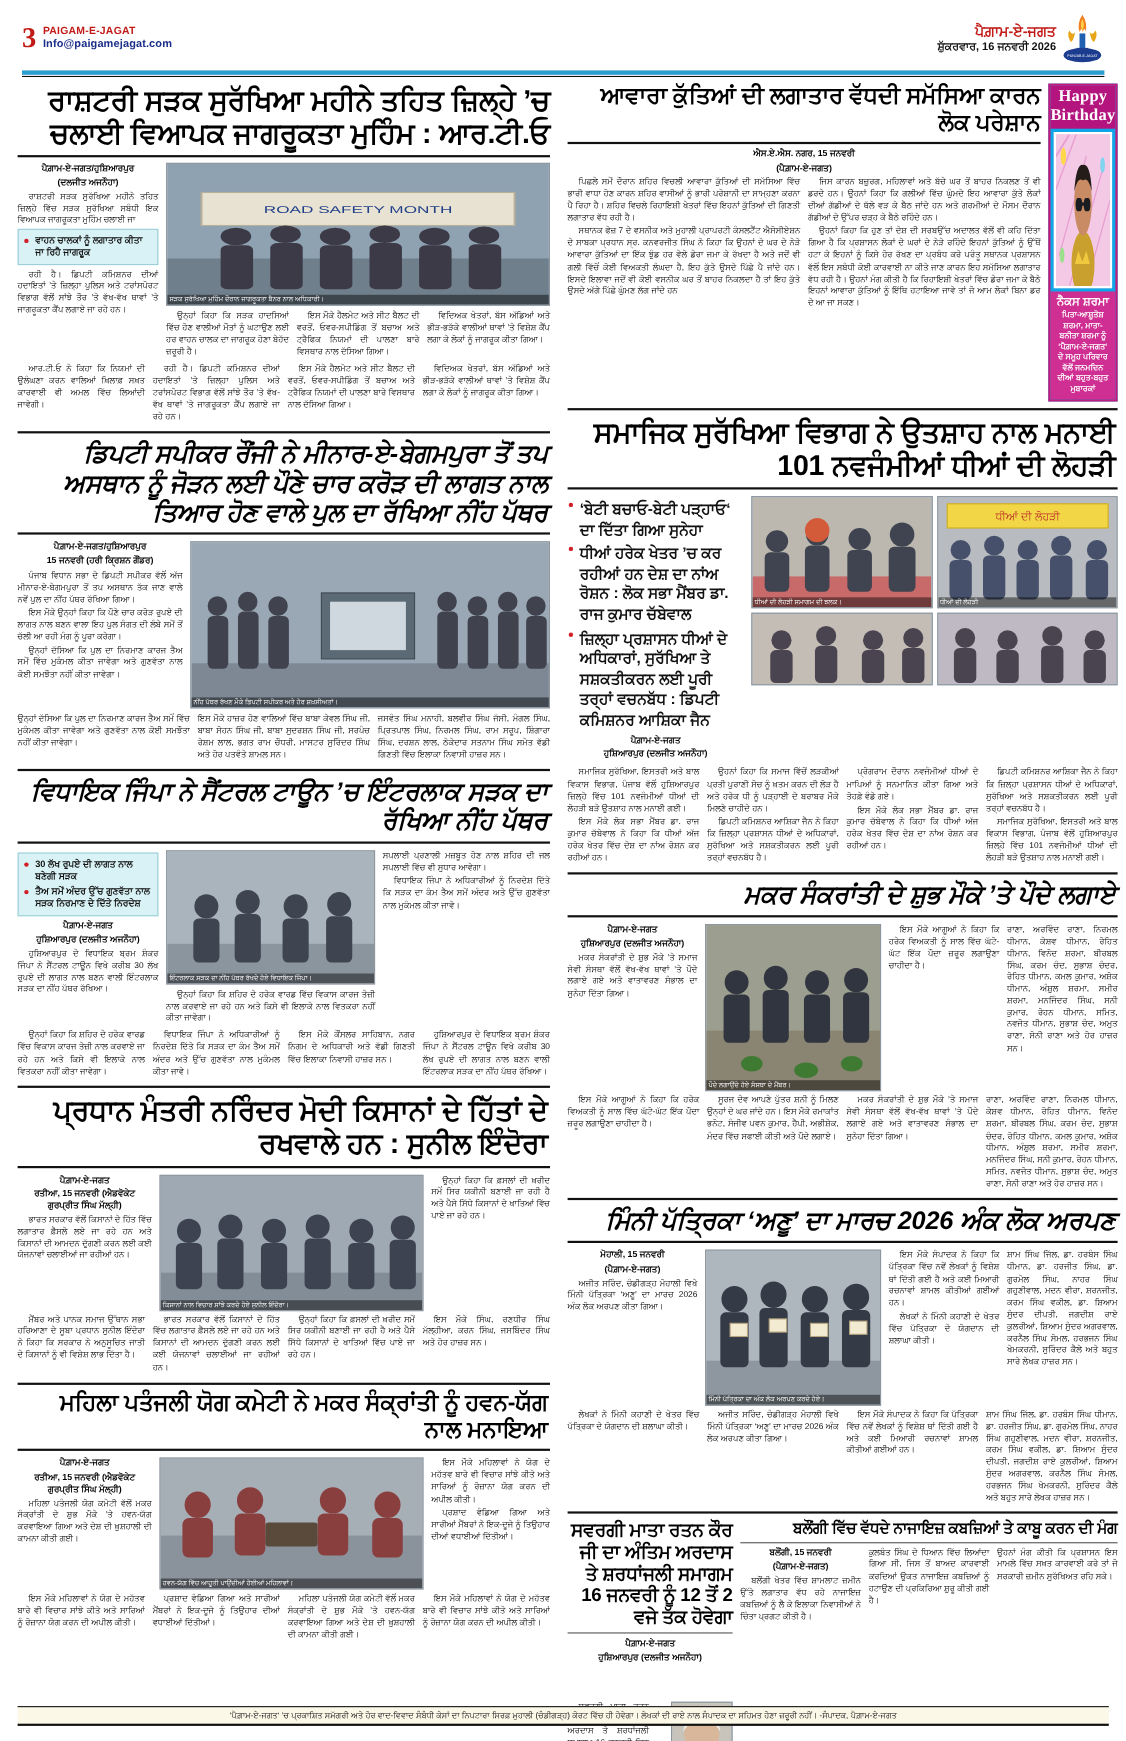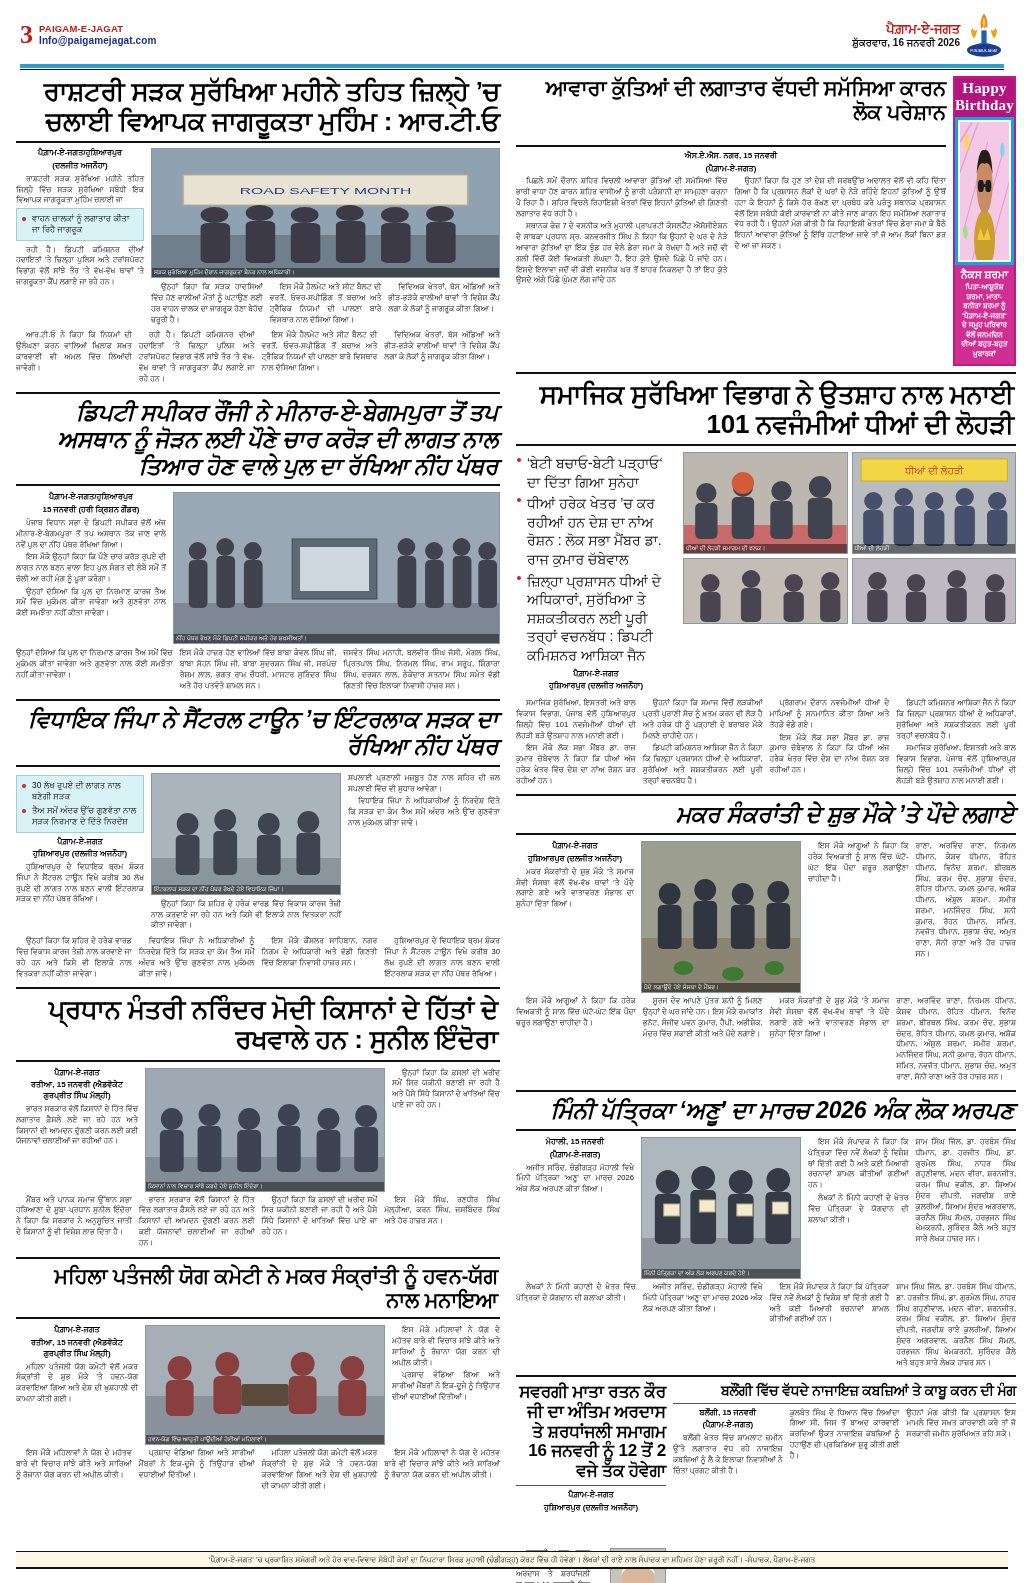--- a/index.html
+++ b/index.html
@@ -81,21 +81,21 @@
 
   
   .bullets{
     background:#d9f2f6;border:1px solid #9ccfd8;
     padding:4px 5px 4px 4px;margin:2px 0 4px 0;
   }
   .bullets.plain{background:#fff;border:none;padding:0;}
   .bullets ul{margin:0;padding:0;list-style:none;}
   .bullets li{
     position:relative;padding-left:11px;margin-bottom:3px;
-    font-size:8.4px;font-weight:normal;line-height:1.33;color:#111;
+    font-size:8.4px;font-weight:bold;line-height:1.33;color:#111;
   }
   .bullets li:last-child{margin-bottom:0;}
   .bullets li:before{
     content:"";position:absolute;left:1px;top:4px;
     width:4px;height:4px;border-radius:50%;background:#d01f26;
   }
   .bul-red li{font-size:14px;}
 
   
   .ph{position:relative;overflow:hidden;background:#b9c2ca;border:1px solid #8d969e;}
@@ -455,29 +455,30 @@
       </div>
 
     </div>
 
     <div class="sep-v"></div>
 
     <div class="col-right">
 
       <div style="display:flex;gap:7px;">
         <div style="flex:1 1 auto;min-width:0;">
-          <div class="hl hl-md" style="border-bottom:2px solid #111;padding-bottom:20px;">ਆਵਾਰਾ ਕੁੱਤਿਆਂ ਦੀ ਲਗਾਤਾਰ ਵੱਧਦੀ ਸਮੱਸਿਆ ਕਾਰਨ ਲੋਕ ਪਰੇਸ਼ਾਨ</div>
+          <div class="hl hl-md" style="border-bottom:2px solid #111;padding-bottom:4px;">ਆਵਾਰਾ ਕੁੱਤਿਆਂ ਦੀ ਲਗਾਤਾਰ ਵੱਧਦੀ ਸਮੱਸਿਆ ਕਾਰਨ ਲੋਕ ਪਰੇਸ਼ਾਨ</div>
           <div class="dline" style="margin-top:4px;">ਐਸ.ਏ.ਐਸ. ਨਗਰ, 15 ਜਨਵਰੀ</div>
           <div class="dline sub">(ਪੈਗ਼ਾਮ-ਏ-ਜਗਤ)</div>
           <div class="tcols">
             <div class="tcol art">
               <p>ਪਿਛਲੇ ਸਮੇਂ ਦੌਰਾਨ ਸ਼ਹਿਰ ਵਿਚਲੀ ਆਵਾਰਾ ਕੁੱਤਿਆਂ ਦੀ ਸਮੱਸਿਆ ਵਿੱਚ ਭਾਰੀ ਵਾਧਾ ਹੋਣ ਕਾਰਨ ਸ਼ਹਿਰ ਵਾਸੀਆਂ ਨੂੰ ਭਾਰੀ ਪਰੇਸ਼ਾਨੀ ਦਾ ਸਾਮ੍ਹਣਾ ਕਰਨਾ ਪੈ ਰਿਹਾ ਹੈ। ਸ਼ਹਿਰ ਵਿਚਲੇ ਰਿਹਾਇਸ਼ੀ ਖੇਤਰਾਂ ਵਿੱਚ ਇਹਨਾਂ ਕੁੱਤਿਆਂ ਦੀ ਗਿਣਤੀ ਲਗਾਤਾਰ ਵੱਧ ਰਹੀ ਹੈ।</p>
               <p>ਸਥਾਨਕ ਫੇਜ਼ 7 ਦੇ ਵਸਨੀਕ ਅਤੇ ਮੁਹਾਲੀ ਪ੍ਰਾਪਰਟੀ ਕੰਸਲਟੈਂਟ ਐਸੋਸੀਏਸ਼ਨ ਦੇ ਸਾਬਕਾ ਪ੍ਰਧਾਨ ਸ੍ਰ. ਕਨਵਰਜੀਤ ਸਿੰਘ ਨੇ ਕਿਹਾ ਕਿ ਉਹਨਾਂ ਦੇ ਘਰ ਦੇ ਨੇੜੇ ਆਵਾਰਾ ਕੁੱਤਿਆਂ ਦਾ ਇੱਕ ਝੁੰਡ ਹਰ ਵੇਲੇ ਡੇਰਾ ਜਮਾ ਕੇ ਰੱਖਦਾ ਹੈ ਅਤੇ ਜਦੋਂ ਵੀ ਗਲੀ ਵਿੱਚੋਂ ਕੋਈ ਵਿਅਕਤੀ ਲੰਘਦਾ ਹੈ, ਇਹ ਕੁੱਤੇ ਉਸਦੇ ਪਿੱਛੇ ਪੈ ਜਾਂਦੇ ਹਨ। ਇਸਦੇ ਇਲਾਵਾ ਜਦੋਂ ਵੀ ਕੋਈ ਵਸਨੀਕ ਘਰ ਤੋਂ ਬਾਹਰ ਨਿਕਲਦਾ ਹੈ ਤਾਂ ਇਹ ਕੁੱਤੇ ਉਸਦੇ ਅੱਗੇ ਪਿੱਛੇ ਘੁੰਮਣ ਲੱਗ ਜਾਂਦੇ ਹਨ</p>
             </div>
             <div class="tcol art">
+              <p>ਜਿਸ ਕਾਰਨ ਬਜ਼ੁਰਗ, ਮਹਿਲਾਵਾਂ ਅਤੇ ਬੱਚੇ ਘਰ ਤੋਂ ਬਾਹਰ ਨਿਕਲਣ ਤੋਂ ਵੀ ਡਰਦੇ ਹਨ। ਉਹਨਾਂ ਕਿਹਾ ਕਿ ਗਲੀਆਂ ਵਿੱਚ ਘੁੰਮਦੇ ਇਹ ਆਵਾਰਾ ਕੁੱਤੇ ਲੋਕਾਂ ਦੀਆਂ ਗੱਡੀਆਂ ਦੇ ਥੱਲੇ ਵੜ ਕੇ ਬੈਠ ਜਾਂਦੇ ਹਨ ਅਤੇ ਗਰਮੀਆਂ ਦੇ ਮੌਸਮ ਦੌਰਾਨ ਗੱਡੀਆਂ ਦੇ ਉੱਪਰ ਚੜ੍ਹ ਕੇ ਬੈਠੇ ਰਹਿੰਦੇ ਹਨ।</p>
               <p>ਉਹਨਾਂ ਕਿਹਾ ਕਿ ਹੁਣ ਤਾਂ ਦੇਸ਼ ਦੀ ਸਰਬਉੱਚ ਅਦਾਲਤ ਵੱਲੋਂ ਵੀ ਕਹਿ ਦਿੱਤਾ ਗਿਆ ਹੈ ਕਿ ਪ੍ਰਸ਼ਾਸਨ ਲੋਕਾਂ ਦੇ ਘਰਾਂ ਦੇ ਨੇੜੇ ਰਹਿੰਦੇ ਇਹਨਾਂ ਕੁੱਤਿਆਂ ਨੂੰ ਉੱਥੋਂ ਹਟਾ ਕੇ ਇਹਨਾਂ ਨੂੰ ਕਿਸੇ ਹੋਰ ਰੱਖਣ ਦਾ ਪ੍ਰਬੰਧ ਕਰੇ ਪਰੰਤੂ ਸਥਾਨਕ ਪ੍ਰਸ਼ਾਸਨ ਵੱਲੋਂ ਇਸ ਸਬੰਧੀ ਕੋਈ ਕਾਰਵਾਈ ਨਾ ਕੀਤੇ ਜਾਣ ਕਾਰਨ ਇਹ ਸਮੱਸਿਆ ਲਗਾਤਾਰ ਵੱਧ ਰਹੀ ਹੈ। ਉਹਨਾਂ ਮੰਗ ਕੀਤੀ ਹੈ ਕਿ ਰਿਹਾਇਸ਼ੀ ਖੇਤਰਾਂ ਵਿੱਚ ਡੇਰਾ ਜਮਾ ਕੇ ਬੈਠੇ ਇਹਨਾਂ ਆਵਾਰਾ ਕੁੱਤਿਆਂ ਨੂੰ ਇੱਥਿ ਹਟਾਇਆ ਜਾਵੇ ਤਾਂ ਜੋ ਆਮ ਲੋਕਾਂ ਬਿਨਾ ਡਰ ਦੇ ਆ ਜਾ ਸਕਣ।</p>
             </div>
           </div>
         </div>
 
         <div class="bday">
           <div class="bday-hd">Happy Birthday</div>
           <div class="bday-photo">
             <svg class="ph-inner" viewBox="0 0 160 138" preserveAspectRatio="none">
               <rect width="160" height="138" fill="#f4c9e6"></rect>

